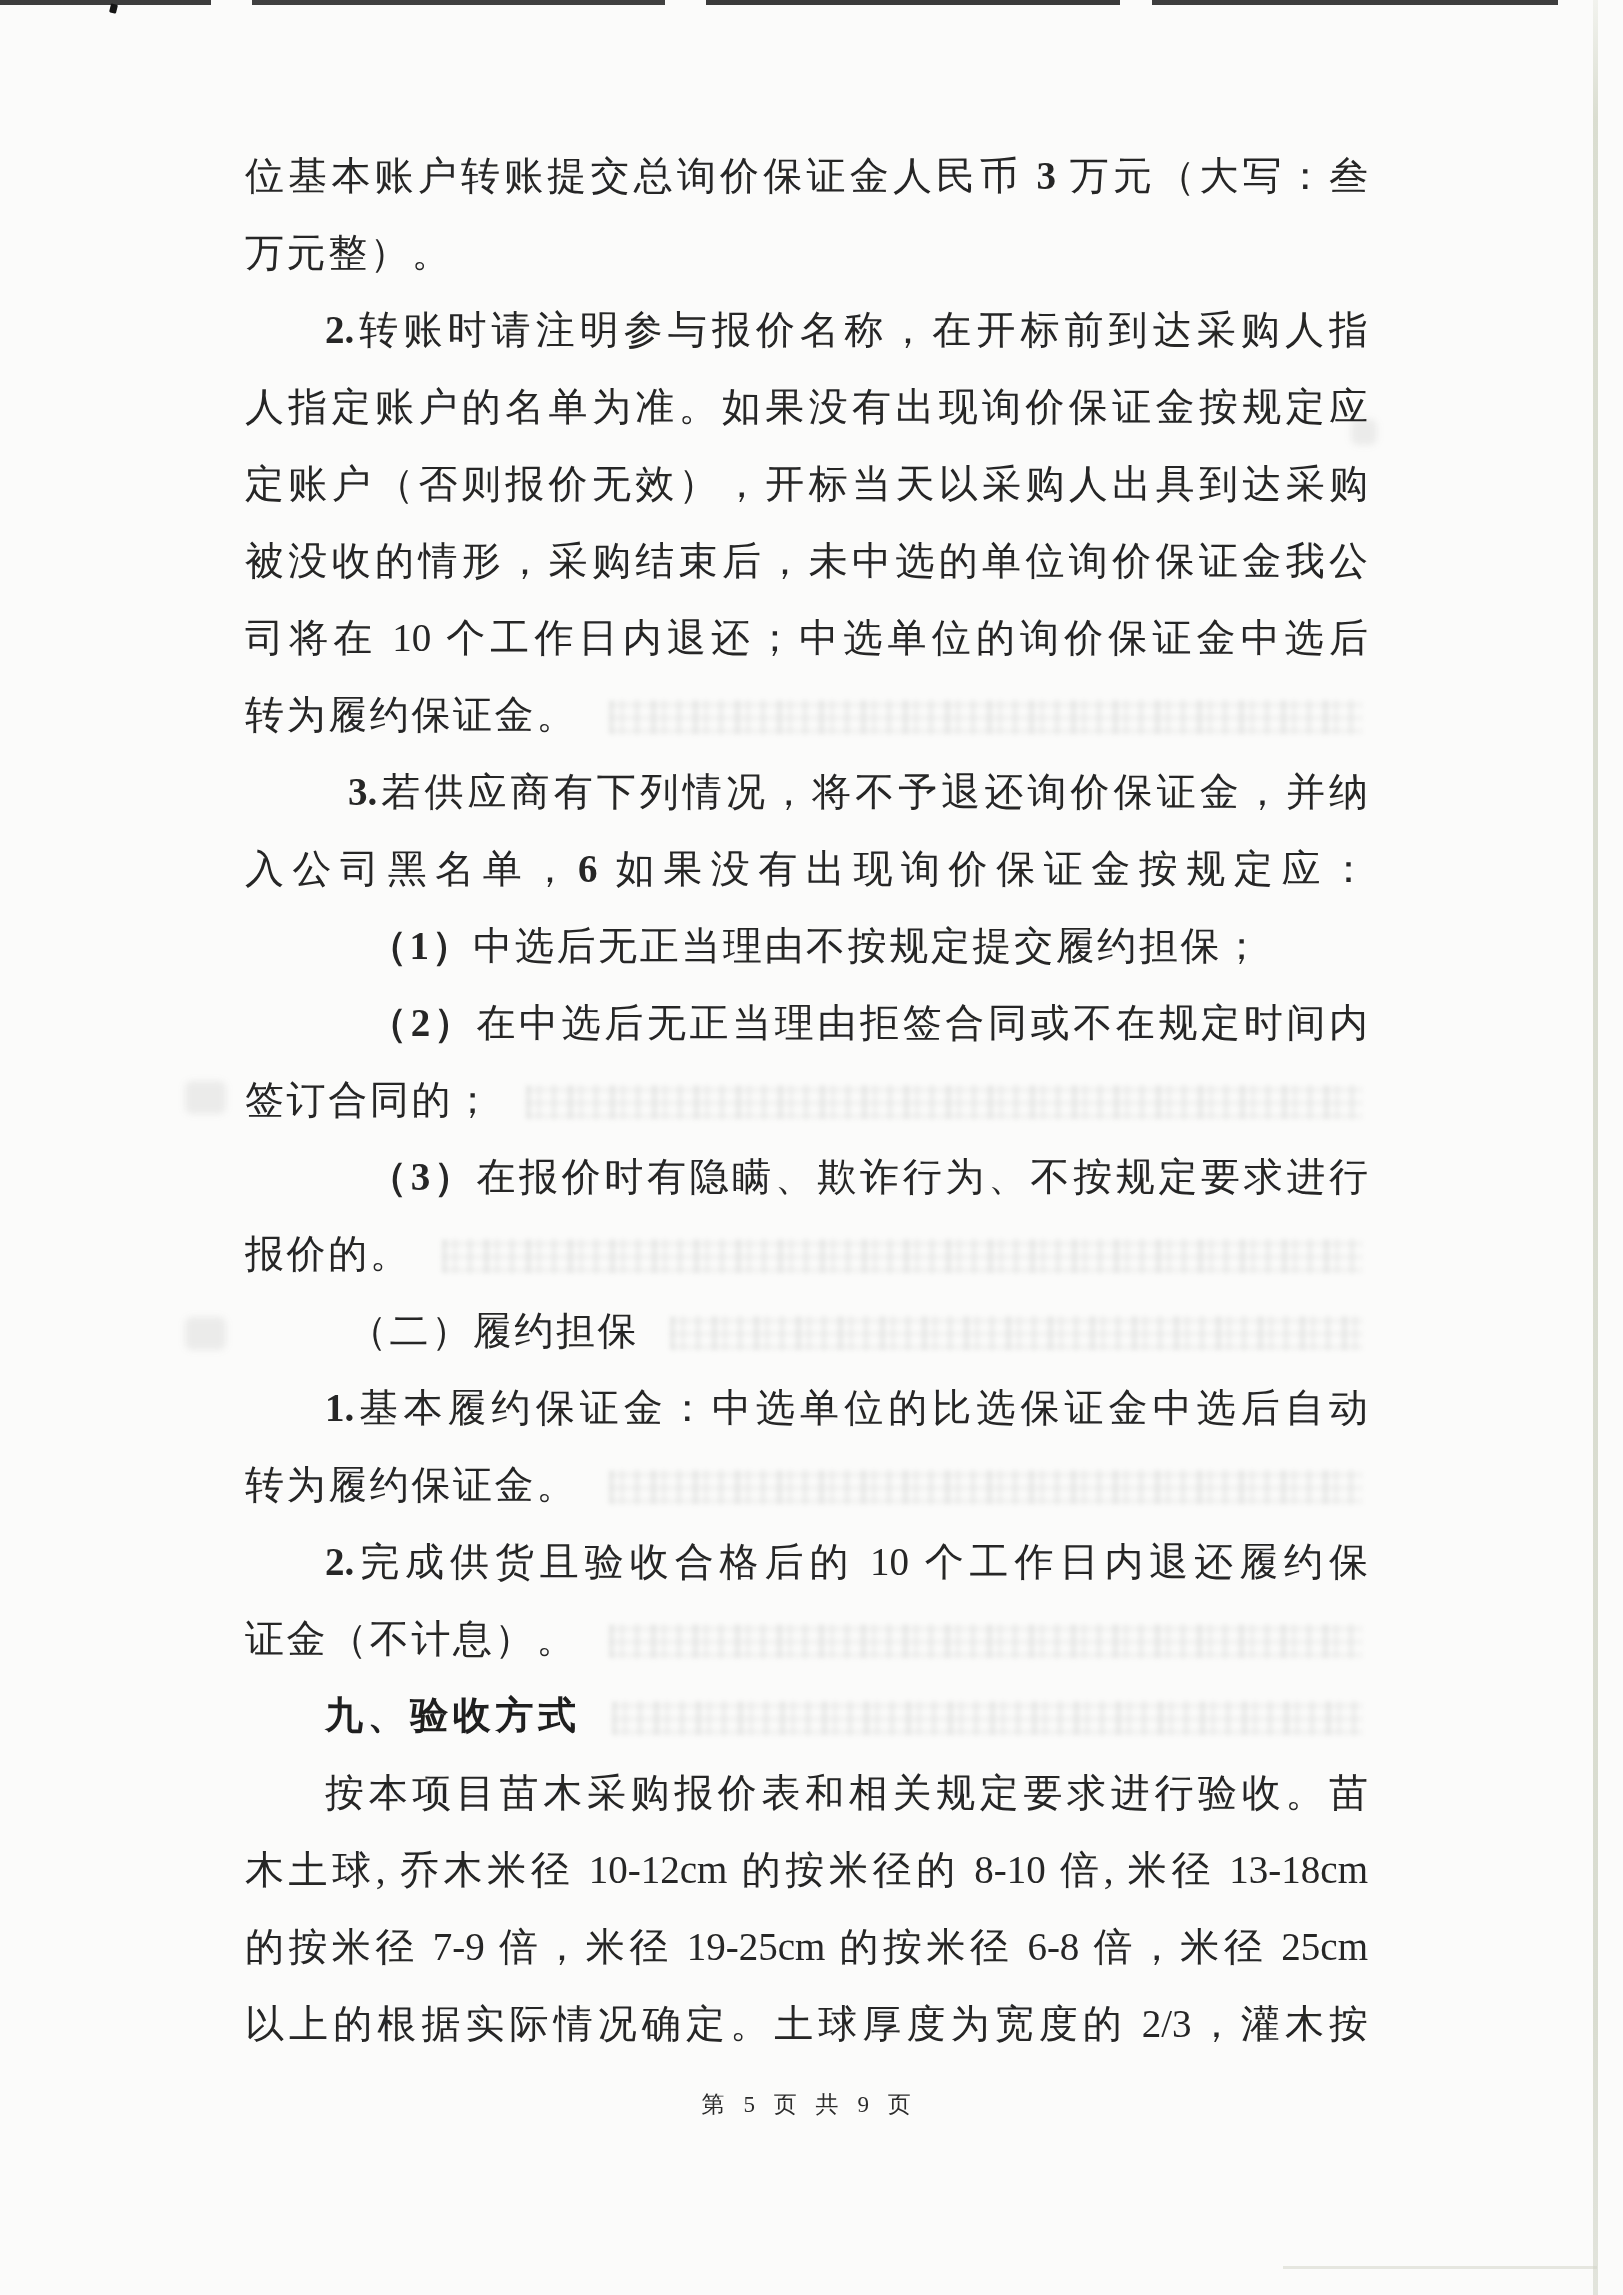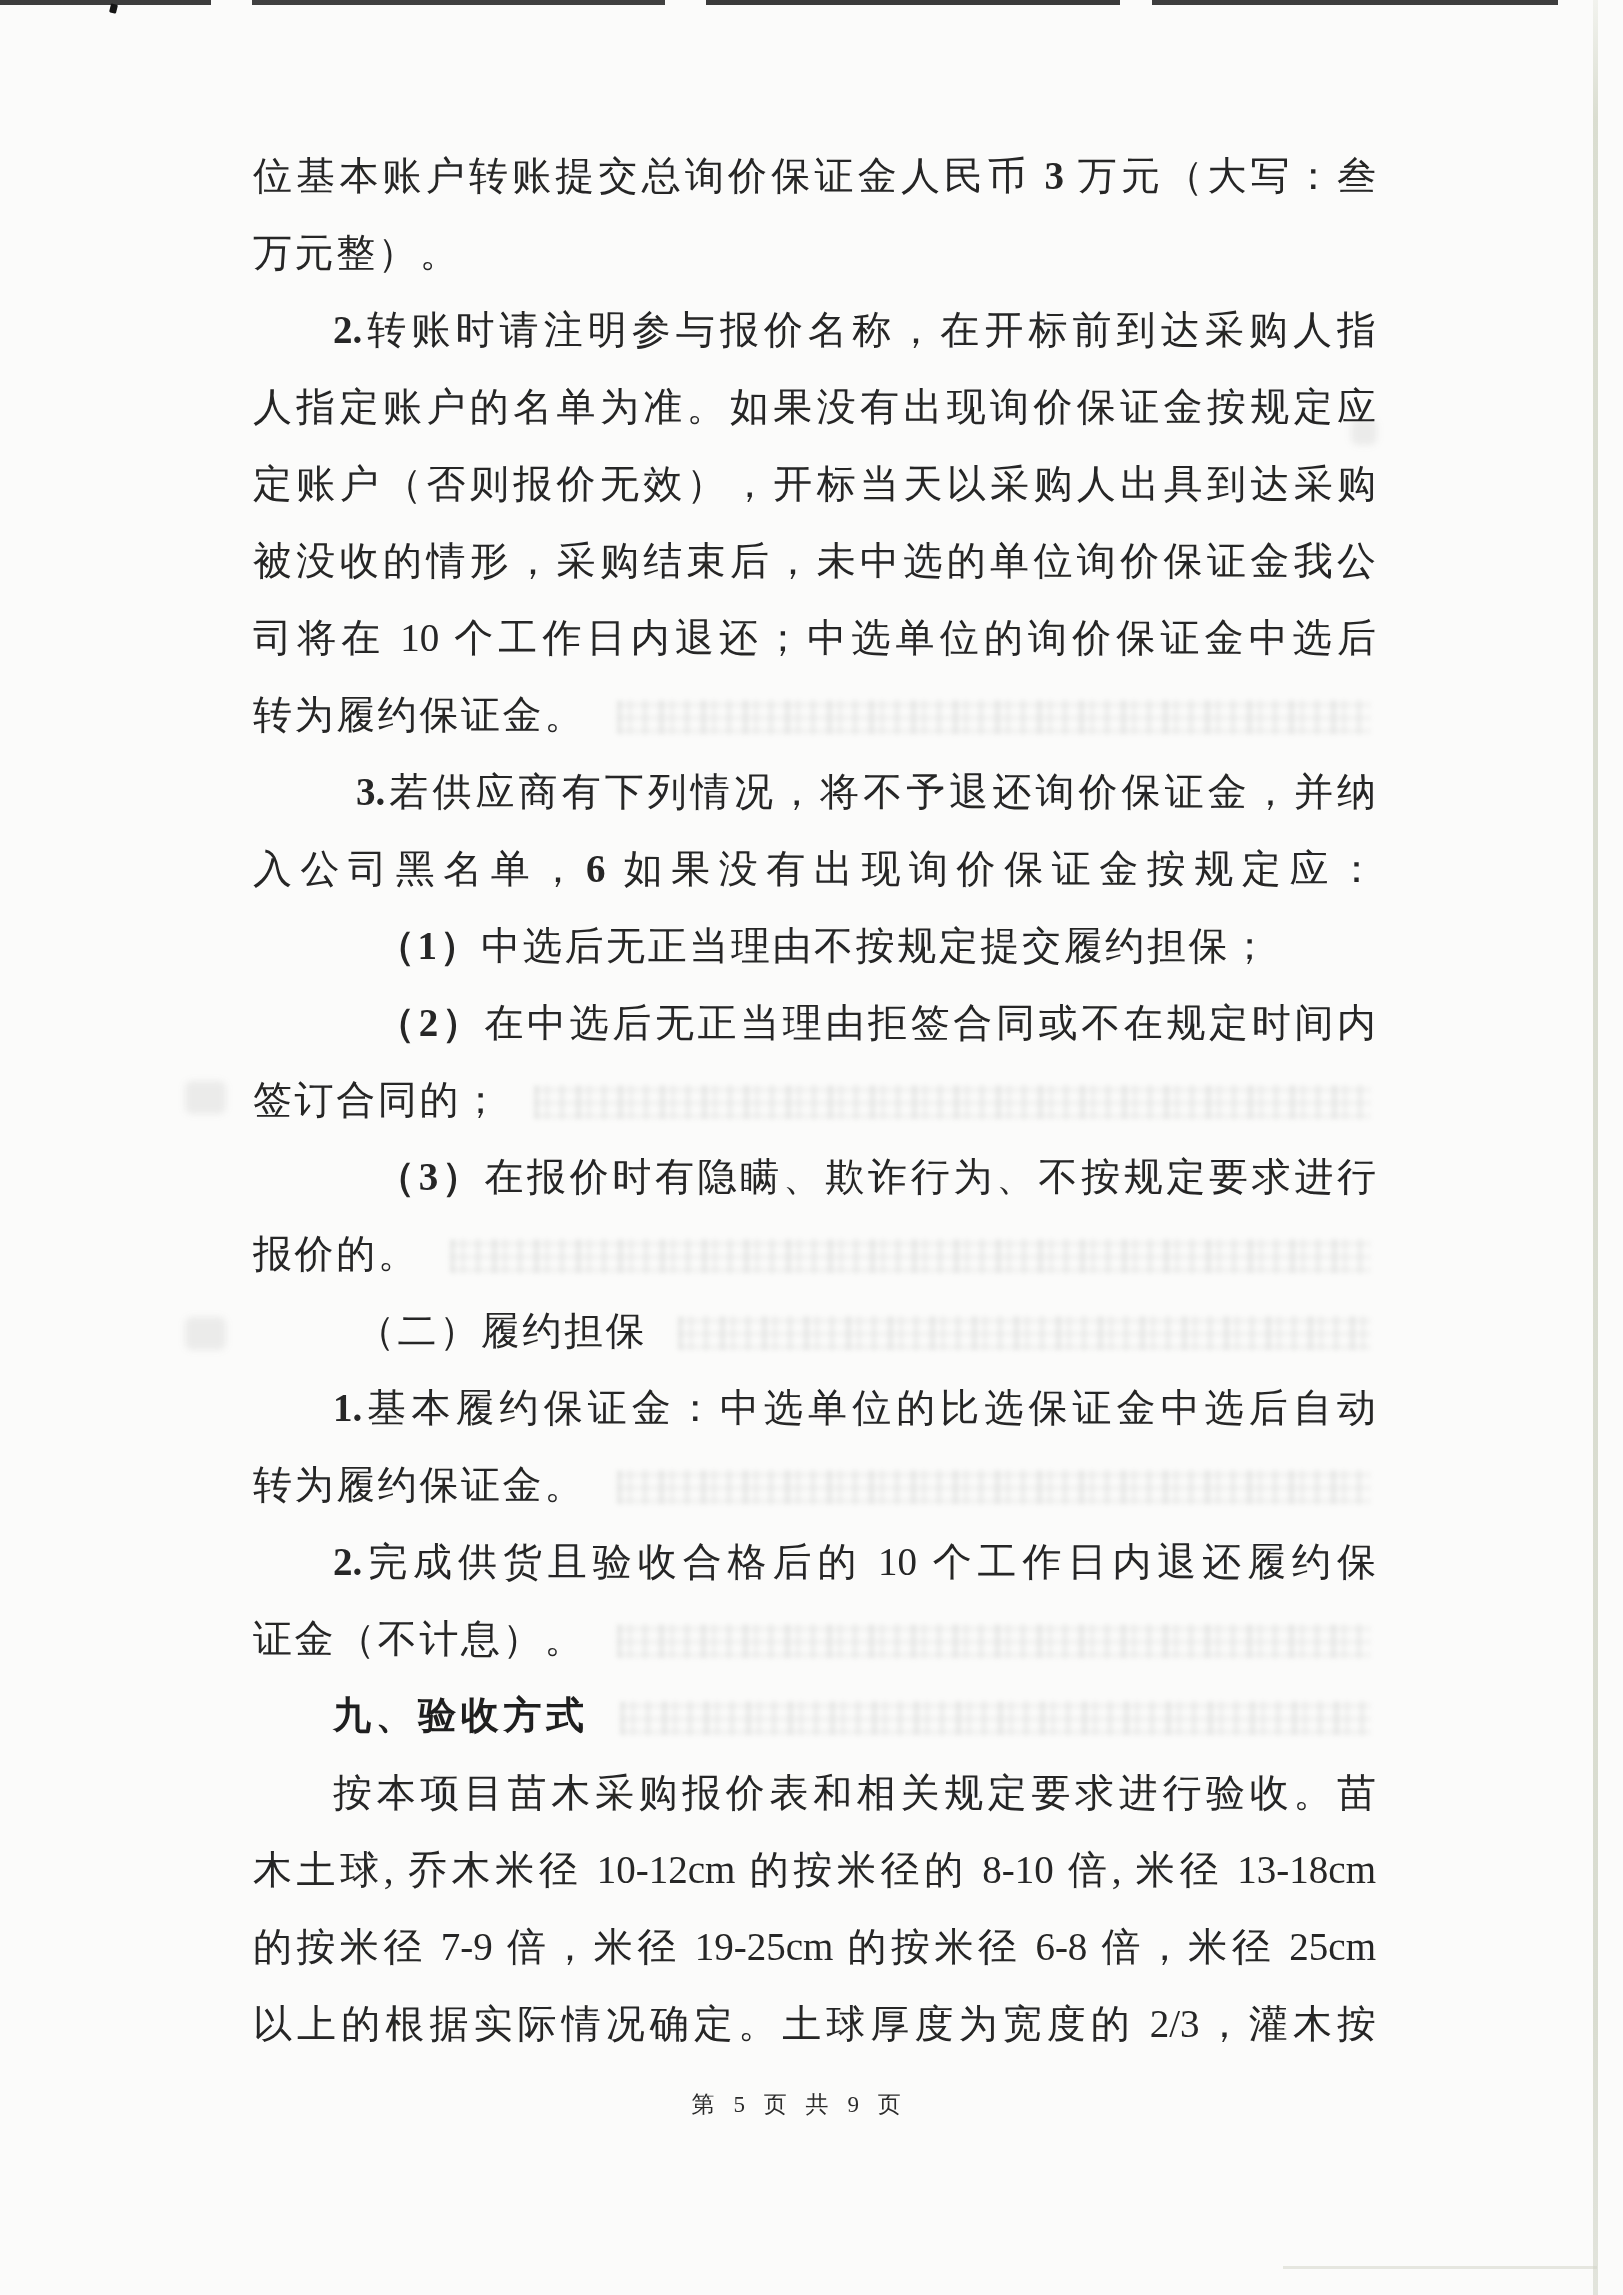--- a/index.html
+++ b/index.html
@@ -6,21 +6,21 @@
   .page{
     position:relative;
     width:1623px;height:2295px;
     background:#fbfbfa;
     overflow:hidden;
     font-family:"Liberation Serif","DejaVu Serif",serif;
   }
   
   .doc-body{
     position:absolute;
-    left:253px;top:137px;
+    left:245px;top:137px;
     width:1123px;
   }
   .line{
     display:flex;
     align-items:center;
     height:77px;
   }
   .txt{
     font-size:39px;
     color:#262626;
@@ -60,21 +60,21 @@
         rgba(95,100,96,.17) 26px 30px, rgba(0,0,0,0) 30px 42px),
       repeating-linear-gradient(0deg,
         rgba(110,112,108,.10) 0 5.9px, rgba(0,0,0,0) 5.9px 13px);
     filter:blur(2.6px);
     opacity:.55;
     border-radius:2.6px;
   }
   
   .footer{
     position:absolute;
-    left:236px;width:1123px;
+    left:246px;width:1123px;
     top:2089px;
     text-align:center;
     font-size:23px;
     letter-spacing:2.6px;
     word-spacing:7.9px;
     color:#2b2b2b;
   }
   
   .top-edge{
     position:absolute;left:0;top:0;right:0;height:4.6px;

